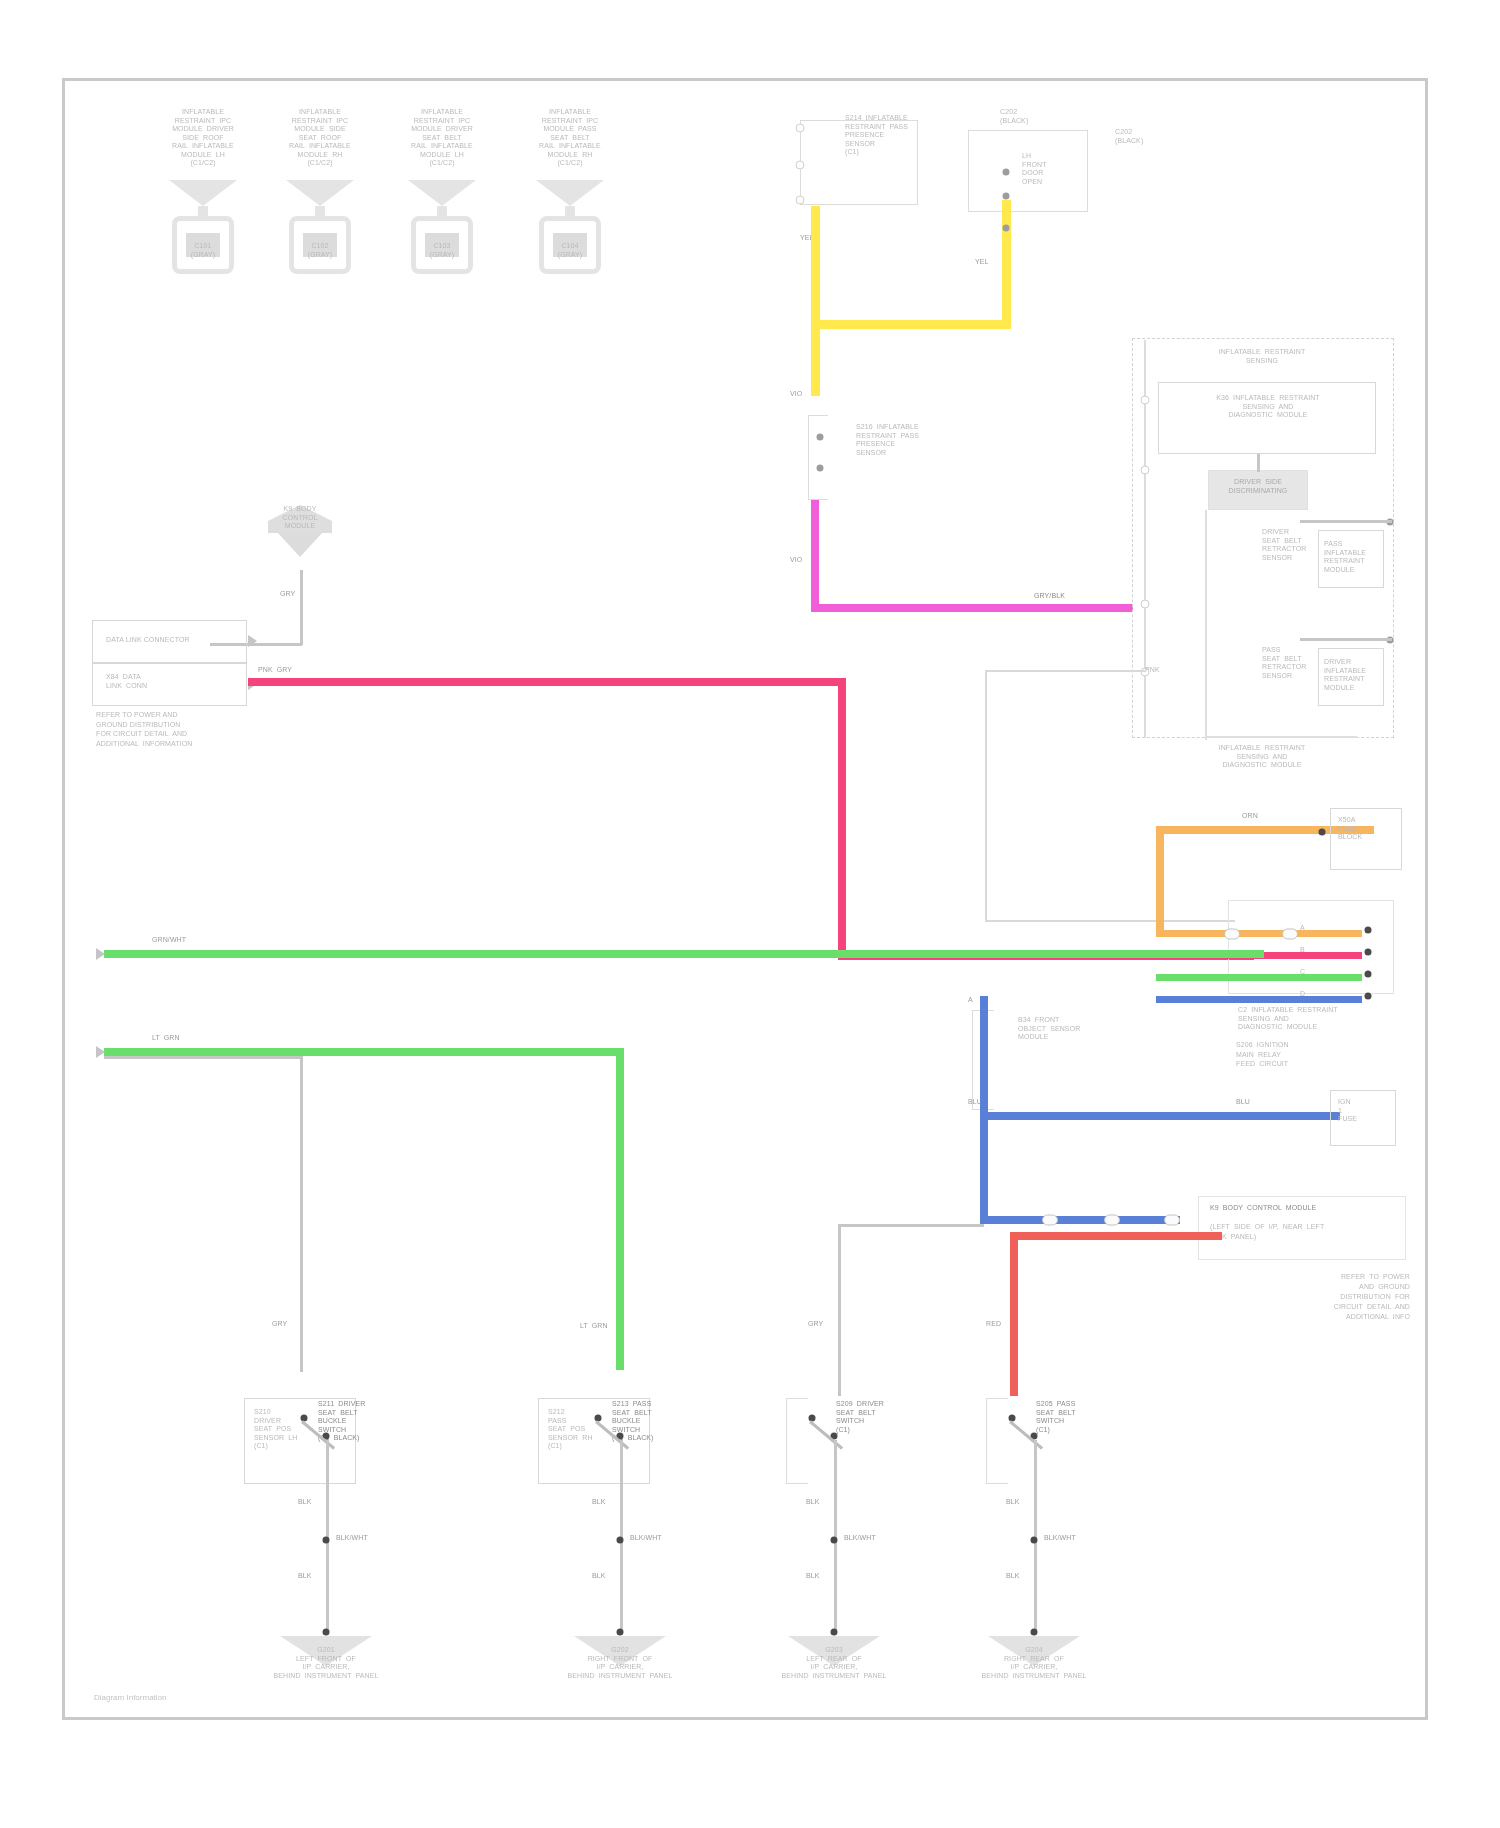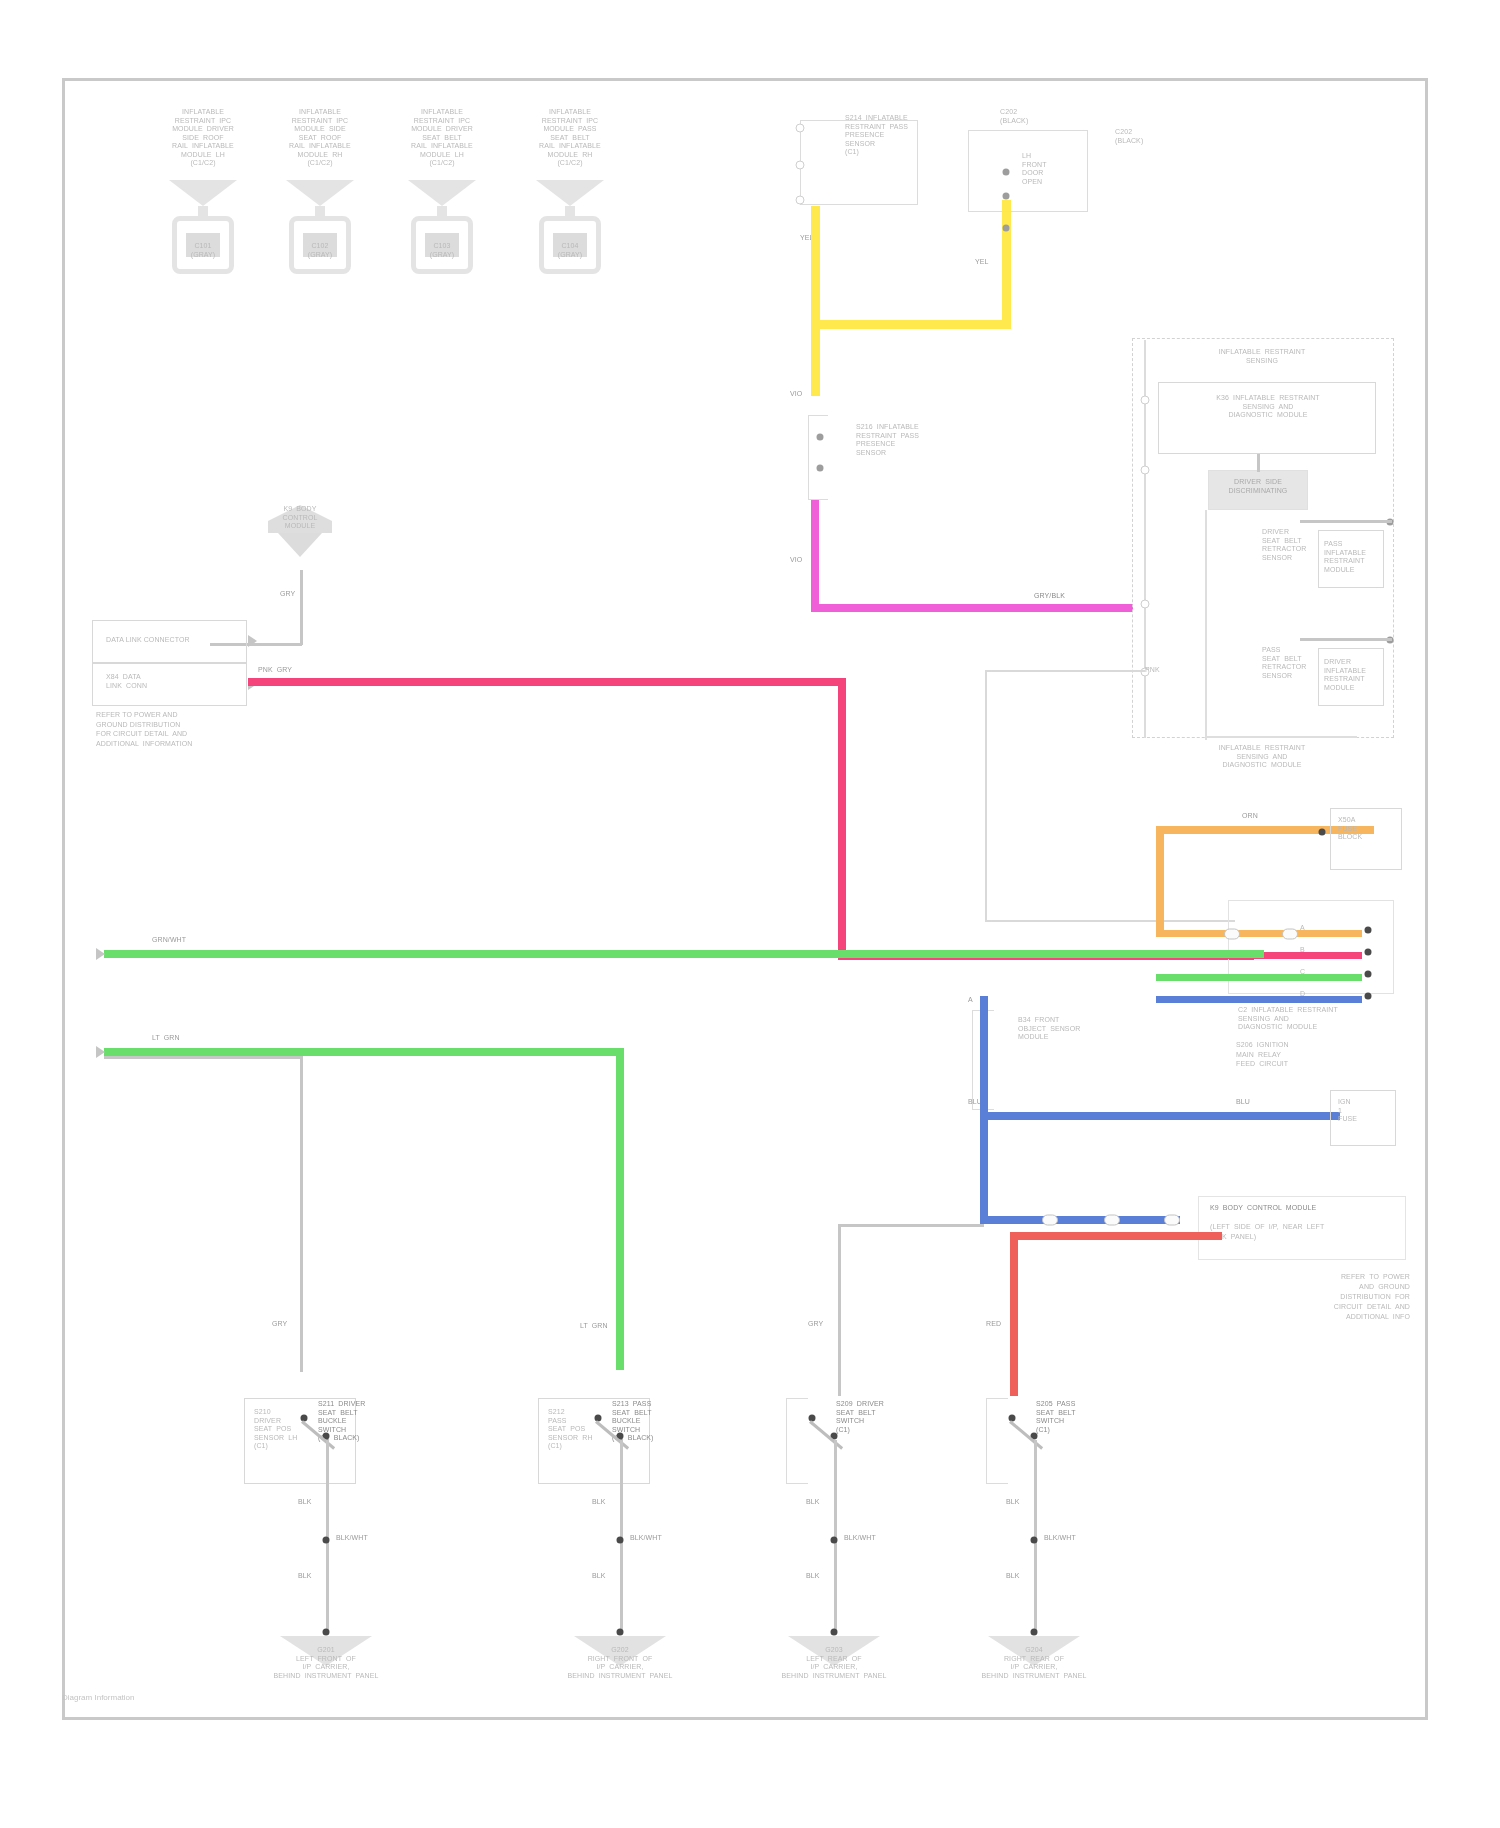--- a/index.html
+++ b/index.html
@@ -495,14 +495,14 @@
   <div class="lbl dk" style="left:1006px;top:1572px;">BLK</div>
   <div class="dot blk" style="left:1034px;top:1632px;"></div>
   <div class="gnd" style="left:1034px;top:1636px;">
       <div class="t"></div>
     </div>
   <div class="lbl c" style="left:1034px;top:1646px;width:160px;">G204
 RIGHT  REAR  OF
 I/P  CARRIER,
 BEHIND  INSTRUMENT  PANEL</div>
 
-  <div class="footer" style="left:62px;top:1693px;">Diagram Information</div>
+  <div class="footer" style="left:94px;top:1693px;">Diagram Information</div>
 </div>
 
 </body></html>

